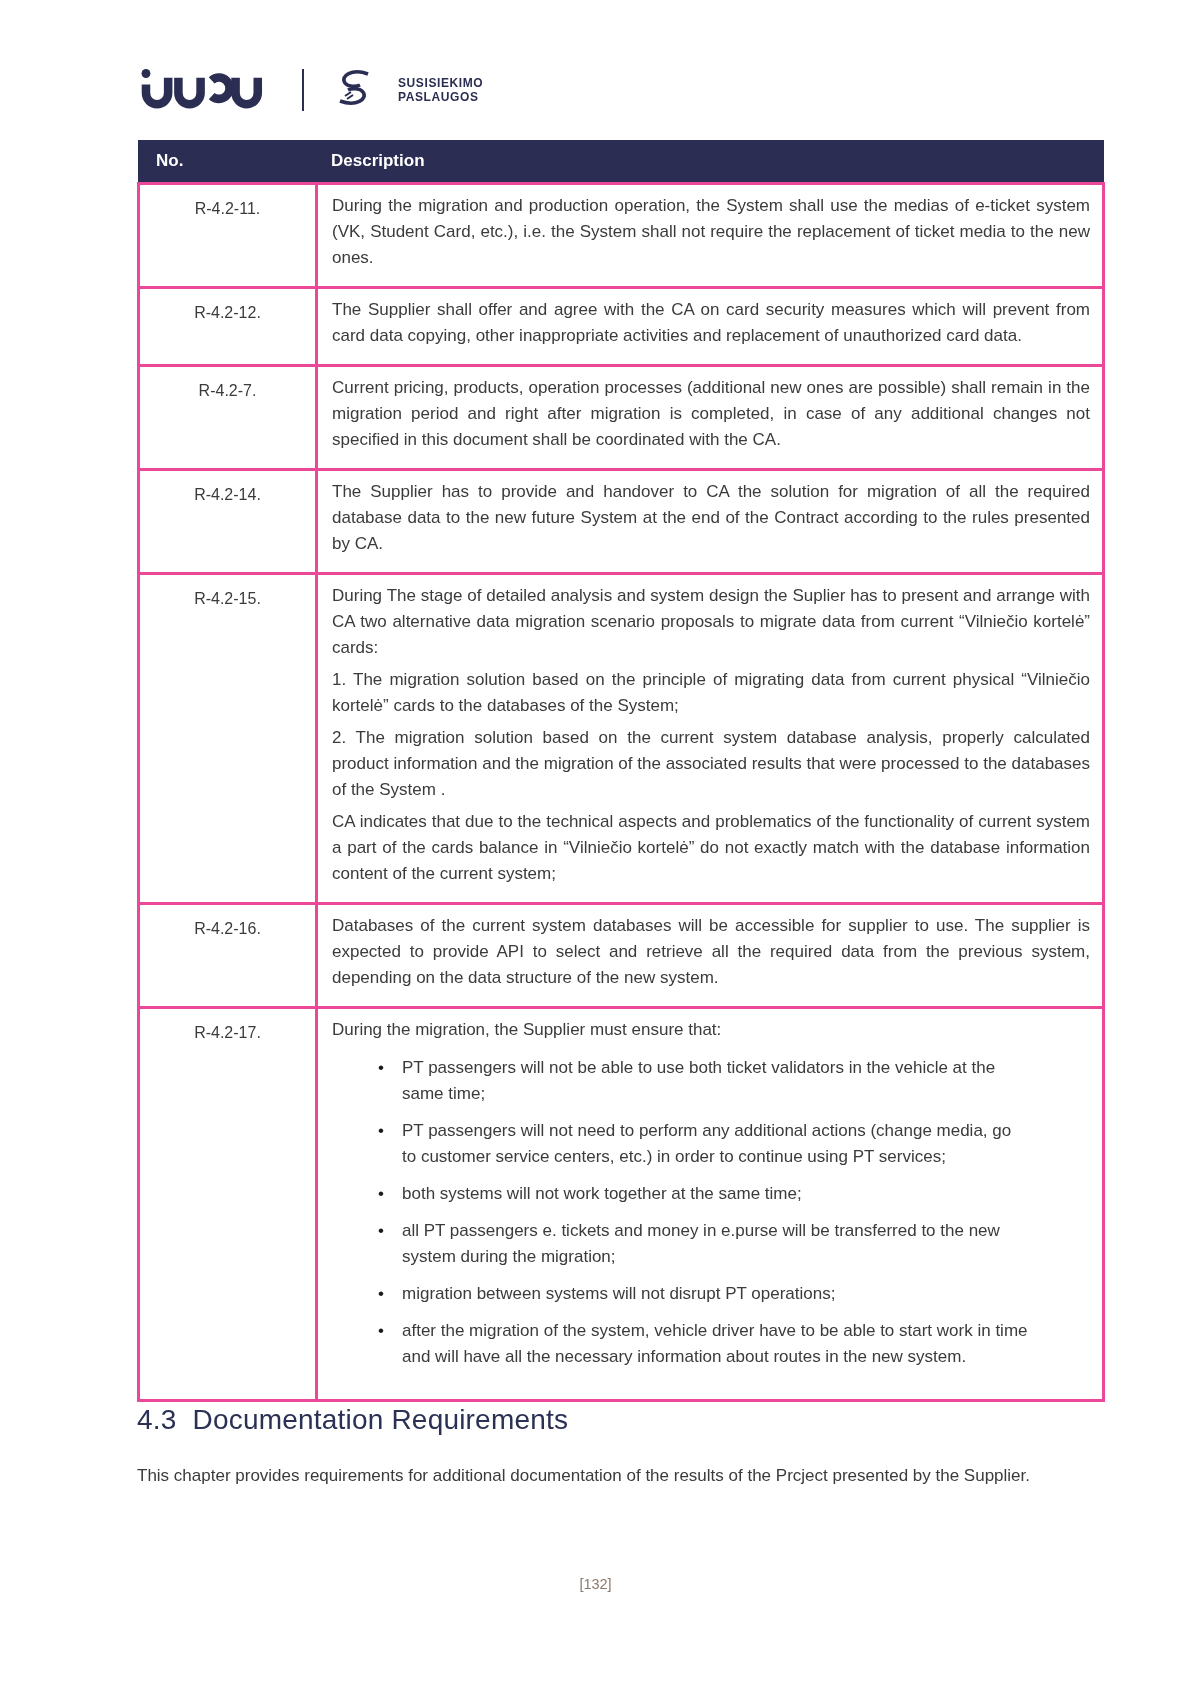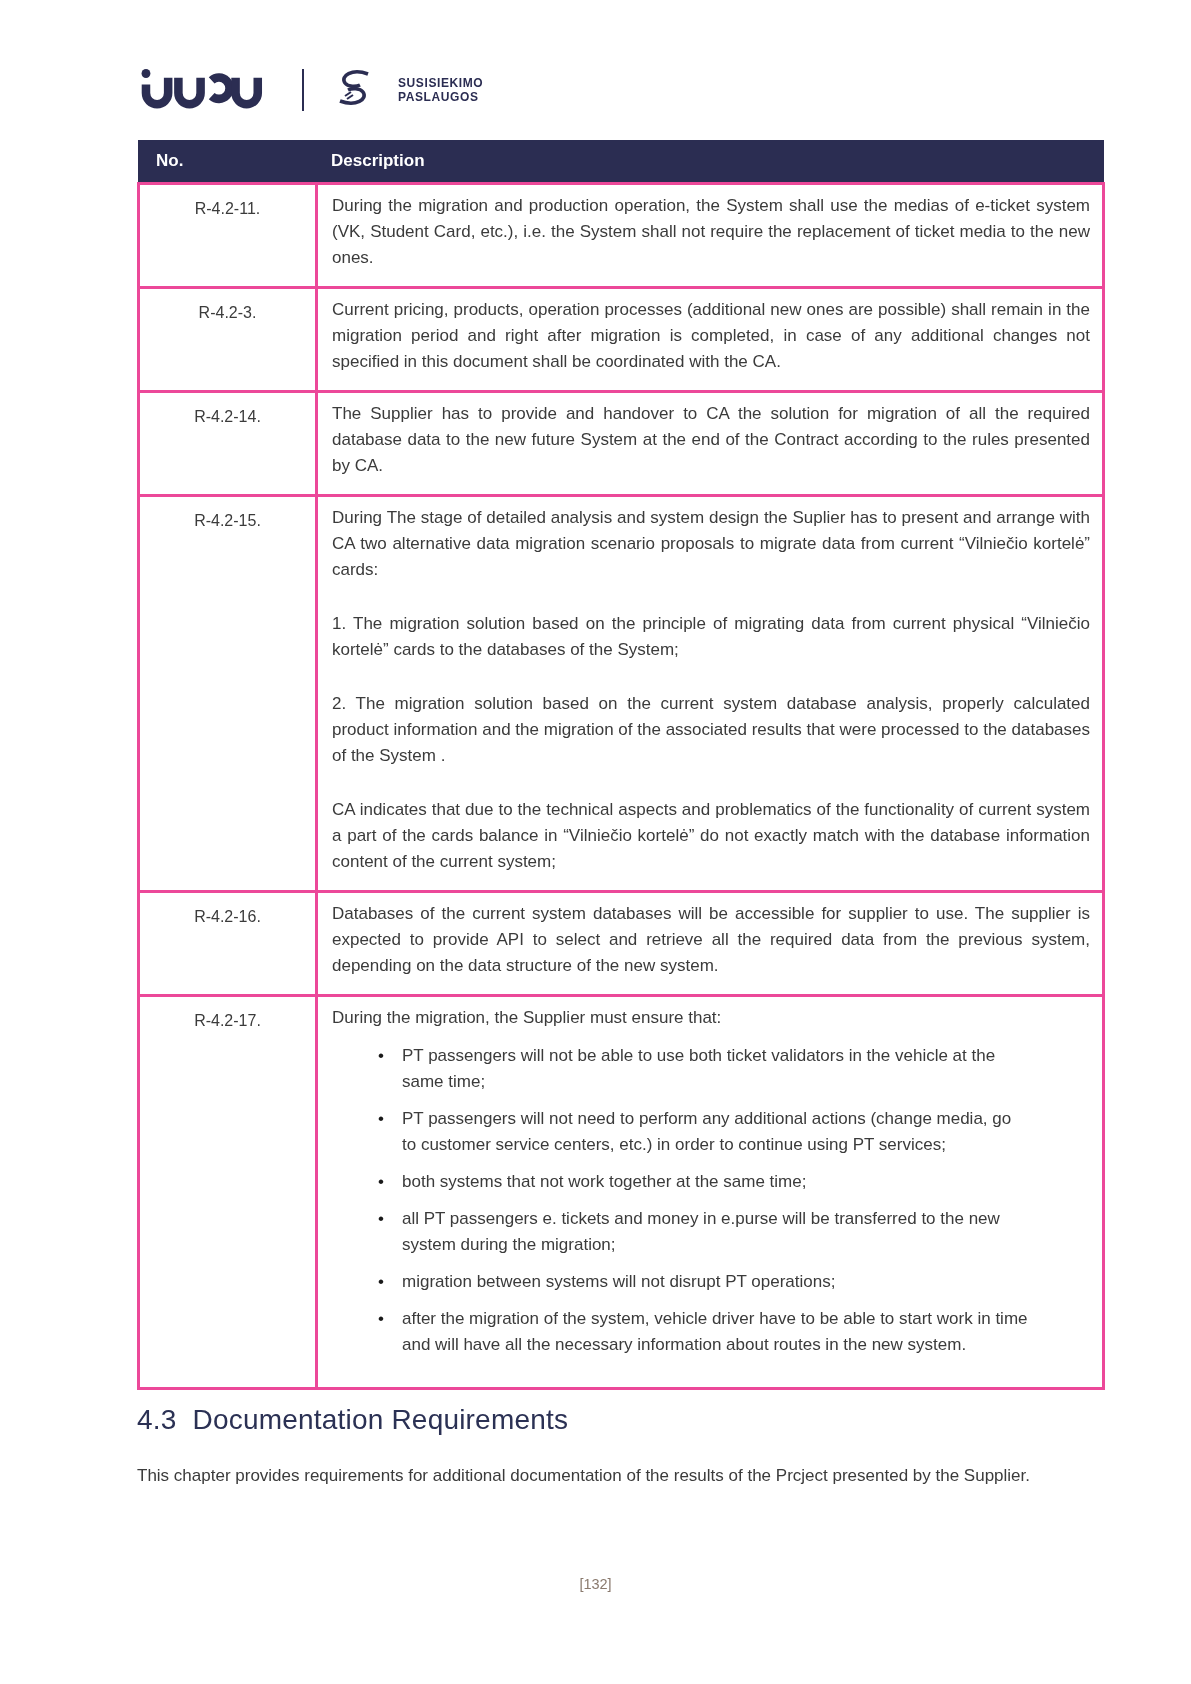--- a/index.html
+++ b/index.html
@@ -67,21 +67,21 @@
     font-size:16px;
     padding-top:11px;
   }
   td.cell-desc{
     padding:8px 12px 15px 14px;
   }
   .cell-par{
     margin:0;
     text-align:justify;
   }
-  .cell-par + .cell-par{margin-top:28px;}
+  .cell-par + .cell-par{margin-top:6px;}
   ul.req-bullets{
     list-style:none;
     margin:12px 0 0 0;
     padding:0 62px 0 70px;
   }
   ul.req-bullets li{
     position:relative;
     margin:0 0 11px 0;
     text-align:left;
   }
@@ -169,21 +169,27 @@
       </tr>
     </thead>
     <tbody>
       <tr>
         <td class="cell-no">R-4.2-11.</td>
         <td class="cell-desc">
           <p class="cell-par">During the migration and production operation, the System shall use the medias of e-ticket system (VK, Student Card, etc.), i.e. the System shall not require the replacement of ticket media to the new ones.</p>
         </td>
       </tr>
       <tr>
-        <td class="cell-no">R-4.2-3.</td>
+        <td class="cell-no">R-4.2-12.</td>
+        <td class="cell-desc">
+          <p class="cell-par">The Supplier shall offer and agree with the CA on card security measures which will prevent from card data copying, other inappropriate activities and replacement of unauthorized card data.</p>
+        </td>
+      </tr>
+      <tr>
+        <td class="cell-no">R-4.2-7.</td>
         <td class="cell-desc">
           <p class="cell-par">Current pricing, products, operation processes (additional new ones are possible) shall remain in the migration period and right after migration is completed, in case of any additional changes not specified in this document shall be coordinated with the CA.</p>
         </td>
       </tr>
       <tr>
         <td class="cell-no">R-4.2-14.</td>
         <td class="cell-desc">
           <p class="cell-par">The Supplier has to provide and handover to CA the solution for migration of all the required database data to the new future System at the end of the Contract according to the rules presented by CA.</p>
         </td>
       </tr>
@@ -202,21 +208,21 @@
           <p class="cell-par">Databases of the current system databases will be accessible for supplier to use. The supplier is expected to provide API to select and retrieve all the required data from the previous system, depending on the data structure of the new system.</p>
         </td>
       </tr>
       <tr>
         <td class="cell-no">R-4.2-17.</td>
         <td class="cell-desc">
           <p class="cell-par" style="text-align:left">During the migration, the Supplier must ensure that:</p>
           <ul class="req-bullets">
             <li>PT passengers will not be able to use both ticket validators in the vehicle at the same time;</li>
             <li>PT passengers will not need to perform any additional actions (change media, go to customer service centers, etc.) in order to continue using PT services;</li>
-            <li>both systems that not work together at the same time;</li>
+            <li>both systems will not work together at the same time;</li>
             <li>all PT passengers e. tickets and money in e.purse will be transferred to the new system during the migration;</li>
             <li>migration between systems will not disrupt PT operations;</li>
             <li>after the migration of the system, vehicle driver have to be able to start work in time and will have all the necessary information about routes in the new system.</li>
           </ul>
         </td>
       </tr>
     </tbody>
   </table>
 
   <h2 class="section-heading">

